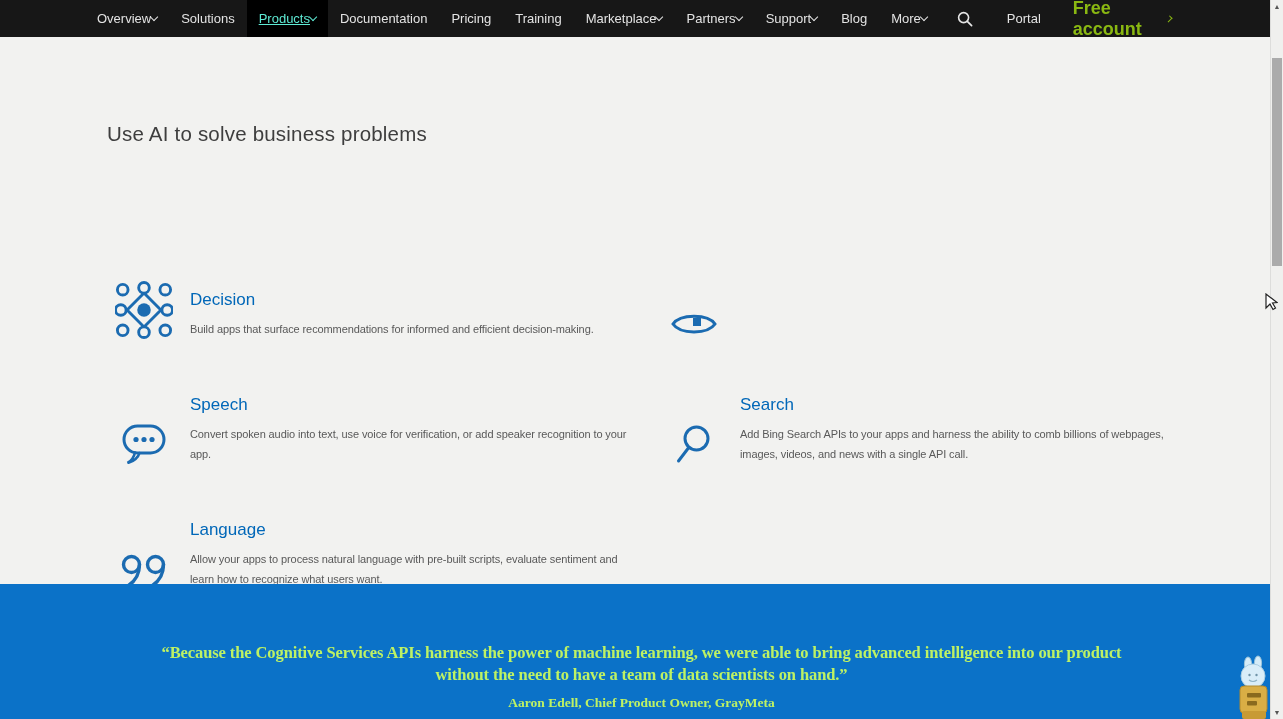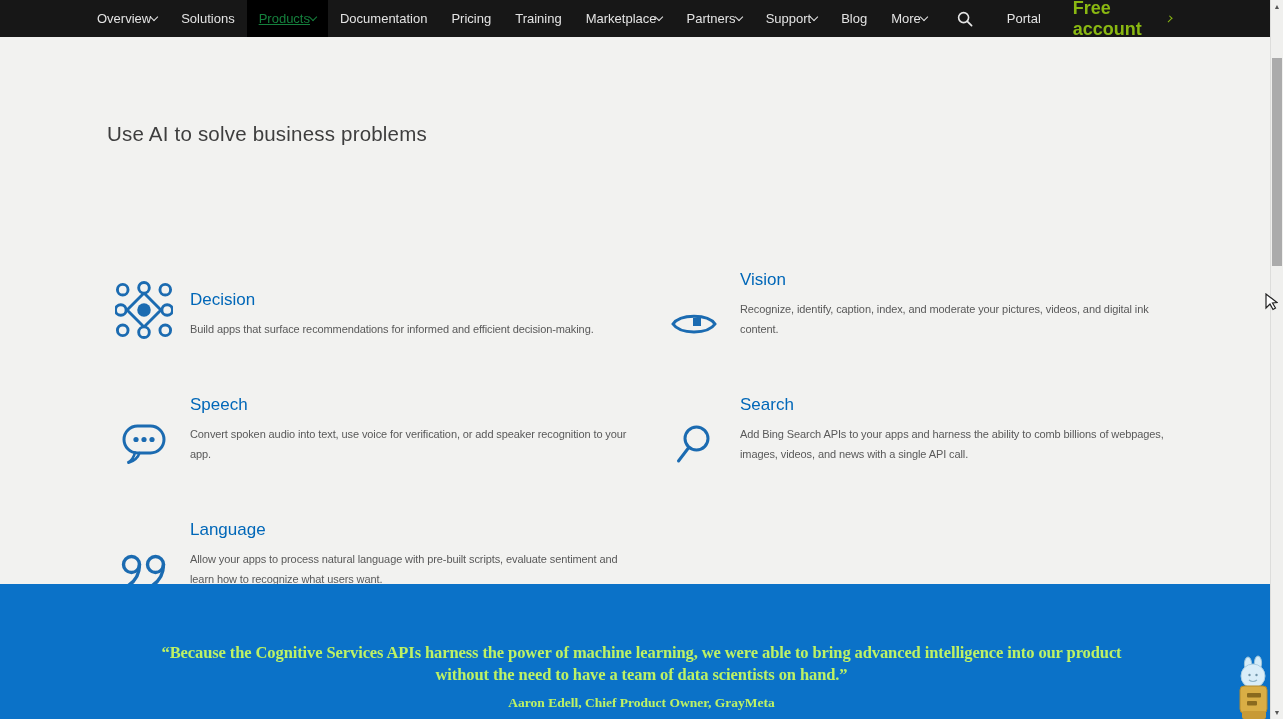--- a/index.html
+++ b/index.html
@@ -13,21 +13,21 @@
   
   .navbar {
     position:absolute; top:0; left:0; width:1271px; height:37px;
     background:#171717; display:flex; align-items:center; z-index:5;
   }
   .nav-left { display:flex; align-items:center; height:100%; margin-left:85px; }
   .nav-item {
     color:#e3e3e3; font-size:13px; padding:0 12px; height:100%;
     display:flex; align-items:center; cursor:pointer; white-space:nowrap;
   }
-  .nav-item.active { background:#000; color:#15803d; }
+  .nav-item.active { background:#000; color:#5eead4; }
   .nav-item.active .lbl { text-decoration:underline; }
   .chev {
     width:6px; height:6px; border-right:1.4px solid currentColor;
     border-bottom:1.4px solid currentColor; transform:rotate(45deg);
     display:inline-block; margin-top:-3px;
   }
   .nav-right { margin-left:auto; margin-right:100px; display:flex; align-items:center; height:100%;justify-content:space-between; }
   .nav-search-btn { padding:0 18px; height:100%; display:flex; align-items:center; cursor:pointer; }
   .portal { color:#e3e3e3; font-size:13px; padding:0 16px; height:100%; display:flex; align-items:center; cursor:pointer; }
   .free-account {
@@ -167,24 +167,20 @@
       <p class="feature-desc">Build apps that surface recommendations for informed and efficient decision-making.</p>
     </div>
   </div>
 
   <div class="feature">
     <div class="icon-cell">
       <svg class="m-vision" width="46" height="30" viewBox="0 0 46 30" fill="none">
         <path d="M2 15 C9 4.5 37 4.5 44 15 C37 25.5 9 25.5 2 15 Z" stroke="#1b6bb1" stroke-width="3"></path>
         <rect x="22" y="9" width="8" height="8" fill="#1b6bb1"></rect>
       </svg>
-    </div>
-    <div class="text-cell">
-      <span class="feature-title">Vision</span>
-      <p class="feature-desc">Recognize, identify, caption, index, and moderate your pictures, videos, and digital ink content.</p>
     </div>
   </div>
 
   <div class="feature">
     <div class="icon-cell">
       <svg class="m-speech" width="44" height="40" viewBox="0 0 44 40" fill="none">
         <rect x="2" y="2" width="40" height="27" rx="13.5" stroke="#1b6bb1" stroke-width="3"></rect>
         <path d="M13 28.5 C12 33 10 36.5 5.5 39 C12 37.5 16.5 33 17.5 29" stroke="#1b6bb1" stroke-width="2.6" stroke-linecap="round"></path>
         <circle cx="14" cy="15.5" r="2.6" fill="#1b6bb1"></circle>
         <circle cx="22" cy="15.5" r="2.6" fill="#1b6bb1"></circle>

